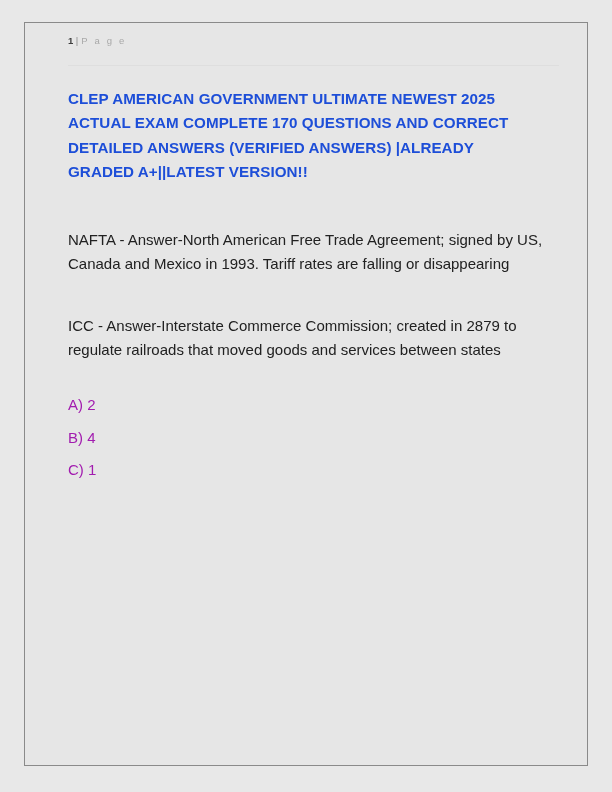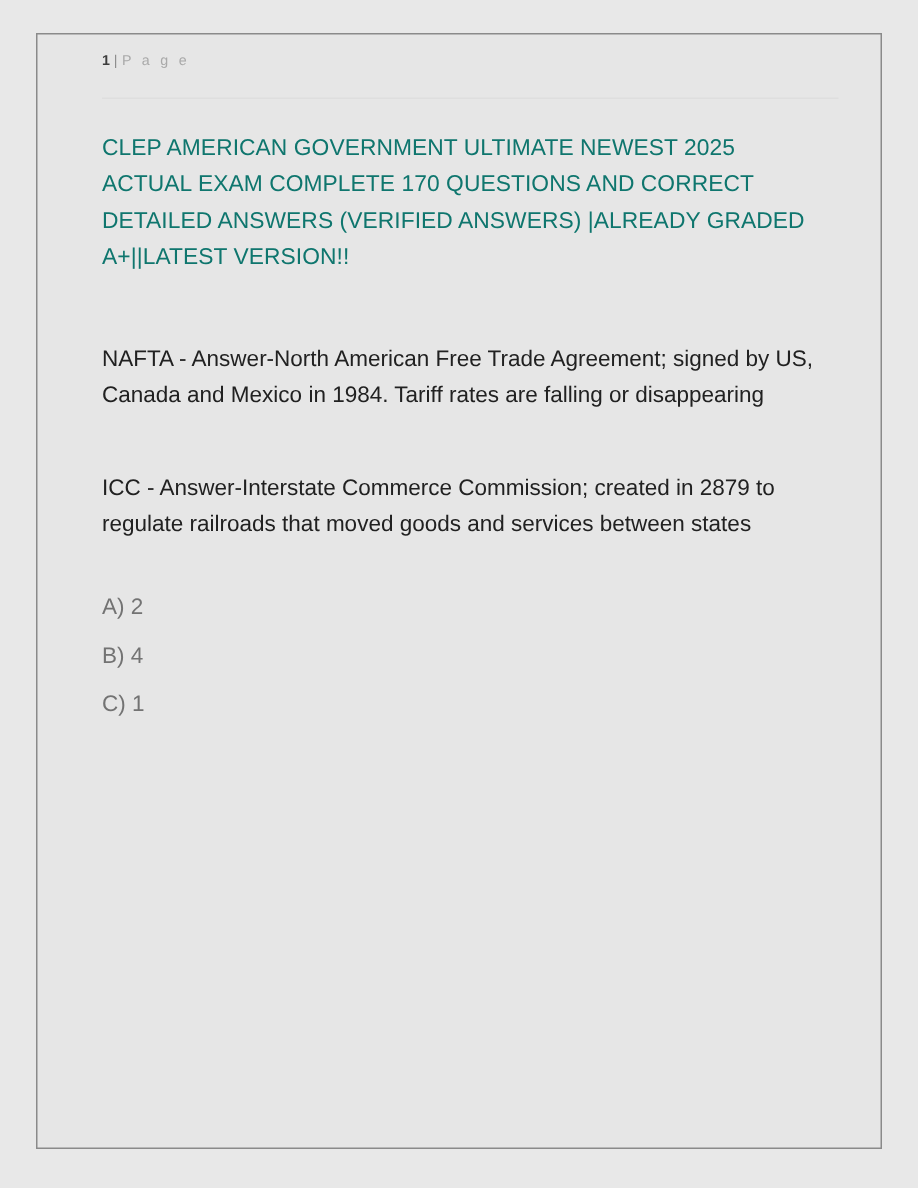--- a/index.html
+++ b/index.html
@@ -71,42 +71,42 @@
     margin: 4px 0 0 0;
     height: 1px;
     background: #dedede;
     width: 491px;
   }
 
   
   .doc-title {
     margin: 21px 0 0 0;
     width: 470px;
-    color: #0f766e;
-    font-weight: normal;
+    color: #1d4ed8;
+    font-weight: bold;
     font-size: 15.2px;
     line-height: 24.3px;
     letter-spacing: 0.05px;
   }
 
   
   .body-block {
     width: 478px;
     color: #212121;
     font-size: 15px;
     line-height: 24.3px;
     margin-top: 37px;
   }
   .body-block.tight-lead { margin-top: 44px; }
 
   .opt-list {
     margin-top: 31px;
   }
   .opt-row {
-    color: #737373;
+    color: #a21caf;
     font-size: 15px;
     line-height: 24.3px;
     width: 478px;
     margin-top: 8px;
   }
   .opt-row:first-child { margin-top: 0; }
   .opt-row.opt-wrapped { margin-top: 8px; }
 
   .blank-fill {
     letter-spacing: -0.6px;
@@ -122,21 +122,21 @@
 
       <div class="doc-header">
         <span class="hdr-pagenum">1</span>
         <span class="hdr-pipe">|</span>
         <span class="hdr-pagelabel">P a g e</span>
       </div>
       <div class="header-rule"></div>
 
       <div class="doc-title">CLEP AMERICAN GOVERNMENT ULTIMATE NEWEST 2025 ACTUAL EXAM COMPLETE 170 QUESTIONS AND CORRECT DETAILED ANSWERS (VERIFIED ANSWERS) |ALREADY GRADED A+||LATEST VERSION!!</div>
 
-      <div class="body-block tight-lead">NAFTA - Answer-North American Free Trade Agreement; signed by US, Canada and Mexico in 1984. Tariff rates are falling or disappearing</div>
+      <div class="body-block tight-lead">NAFTA - Answer-North American Free Trade Agreement; signed by US, Canada and Mexico in 1993. Tariff rates are falling or disappearing</div>
 
       <div class="body-block">ICC - Answer-Interstate Commerce Commission; created in 2879 to regulate railroads that moved goods and services between states</div>
 
 
       <div class="opt-list">
         <div class="opt-row">A) 2</div>
         <div class="opt-row">B) 4</div>
         <div class="opt-row">C) 1</div>
       </div>
 

